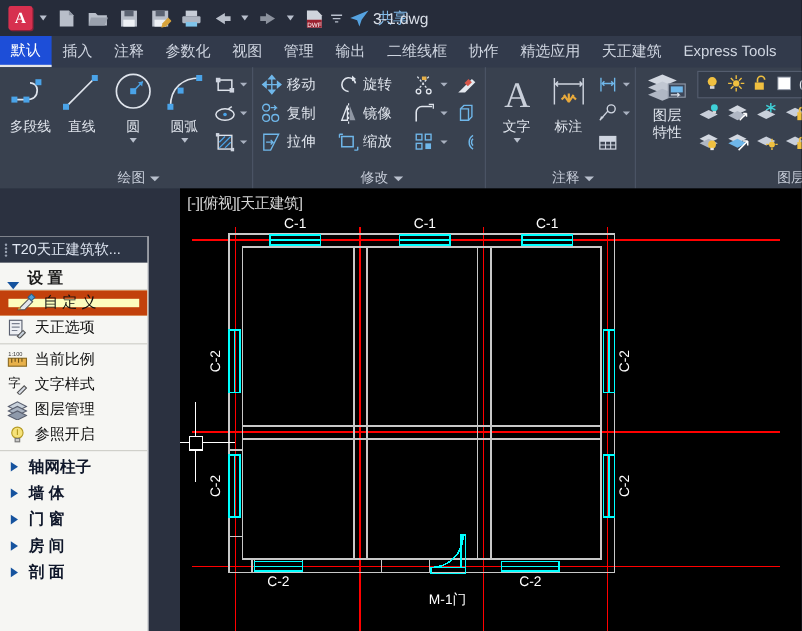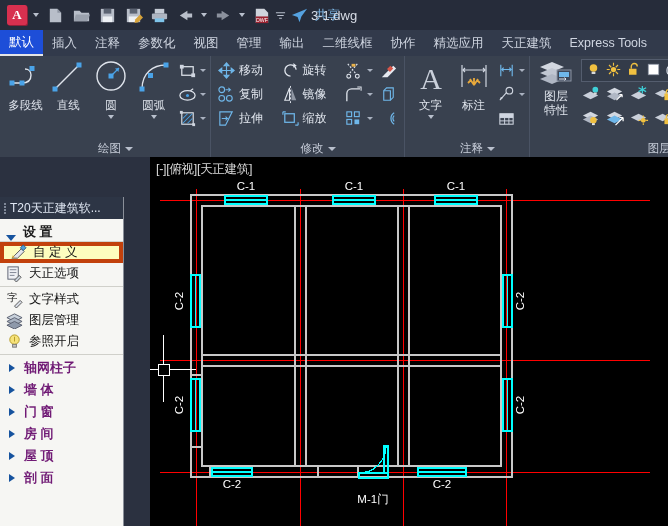--- a/index.html
+++ b/index.html
@@ -108,26 +108,26 @@
     display:flex; align-items:flex-end; height:23px; gap:7px; padding-left:6px;
     color:#1c1c1c; font-size:13px; font-weight:bold;
     border-bottom:1px solid #d3d3cd;
   }
   .tri-down { width:0;height:0;border-left:5px solid transparent;border-right:5px solid transparent;border-top:6px solid #16539e; }
   .tri-right { width:0;height:0;border-top:4.5px solid transparent;border-bottom:4.5px solid transparent;border-left:6px solid #16539e; }
   .item {
     display:flex; align-items:center; height:21px; gap:6px; padding-left:6px;
     color:#111; font-size:12.5px; white-space:nowrap;
   }
-  .item.sel { background:#fdfdbe; border:4px solid #c2410c; height:21px; }
+  .item.sel { background:#fdfdbe; border:7px solid #c2410c; height:21px; }
   .item .ic { width:17px;height:17px; display:block; flex:none;}
   .sep { height:1px; background:#d0d0ca; margin:2px 0; }
   .grp-row {
     display:flex; align-items:center; height:22px; gap:9px; padding-left:9px;
-    color:#701a75; font-size:13px; font-weight:bold; white-space:nowrap;
+    color:#0f172a; font-size:13px; font-weight:bold; white-space:nowrap;
   }
 
   
   .canvas {
     position:absolute; left:150px; top:157px; width:518px; height:369px;
     background:#000; overflow:hidden;
   }
   .vplabel {
     position:absolute; left:6px; top:4px; color:#d8d8d8; font-size:12.5px;
     font-family:"Liberation Sans",sans-serif; letter-spacing:-0.3px;
@@ -645,20 +645,30 @@
               <rect x="2" y="2" width="11" height="13" fill="#eef0f4" stroke="#5a6070"></rect>
               <path d="M4 5h7M4 8h7M4 11h5" stroke="#7b8190"></path>
               <path d="M9 16l5-5 2 2-5 5z" fill="#c9d2dc" stroke="#555"></path>
             </svg>
         </span>
         <span>天正选项</span>
       </div>
 
       <div class="sep"></div>
 
+      <div class="item">
+        <span class="ic">
+          <svg width="17" height="17" viewBox="0 0 18 18">
+              <text x="1" y="6" font-size="5" fill="#333" font-family="Liberation Sans">1:100</text>
+              <rect x="1" y="8" width="16" height="7" fill="#e8b14a" stroke="#8a6a22"></rect>
+              <path d="M4 8v4M7 8v3M10 8v4M13 8v3" stroke="#6b521a"></path>
+            </svg>
+        </span>
+        <span>当前比例</span>
+      </div>
 
       <div class="item">
         <span class="ic">
           <svg width="17" height="17" viewBox="0 0 18 18">
               <text x="1" y="11" font-size="11" fill="#111" font-family="Liberation Serif, serif">字</text>
               <path d="M9 16l6-6 2 2-6 6z" fill="#d8dde6" stroke="#555"></path>
             </svg>
         </span>
         <span>文字样式</span>
       </div>
@@ -699,24 +709,20 @@
       <div class="grp-row">
         <span class="tri-right"></span>
         <span>门    窗</span>
       </div>
       <div class="grp-row">
         <span class="tri-right"></span>
         <span>房    间</span>
       </div>
       <div class="grp-row">
         <span class="tri-right"></span>
-        <span>屋    顶</span>
-      </div>
-      <div class="grp-row">
-        <span class="tri-right"></span>
         <span>剖    面</span>
       </div>
 
     </div>
   </div>
 
   <div class="canvas">
     <div class="vplabel">[-][俯视][天正建筑]</div>
 
     <svg width="518" height="369" viewBox="0 0 518 369" style="position:absolute;left:0;top:0;" shape-rendering="crispEdges">

